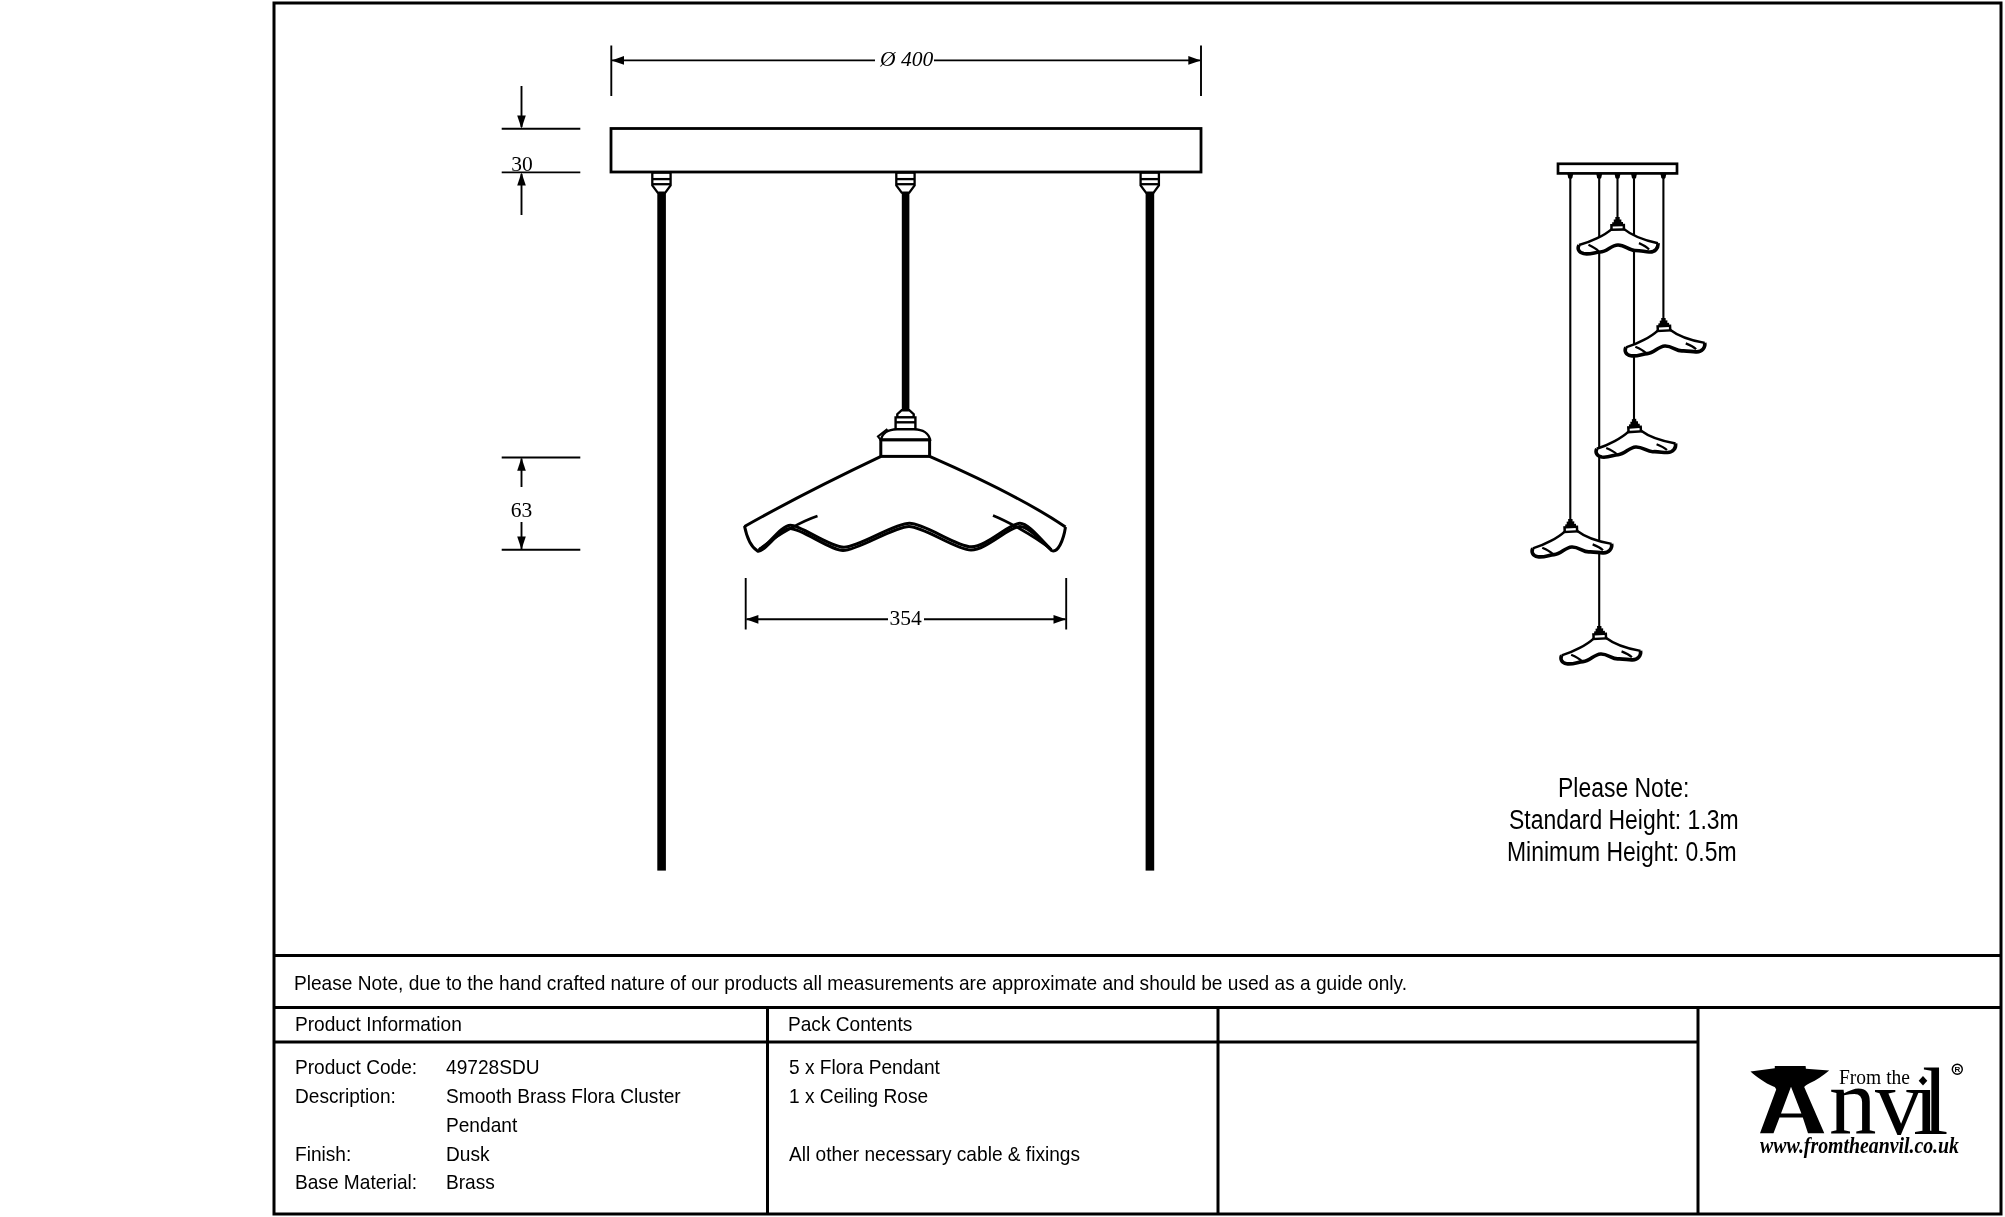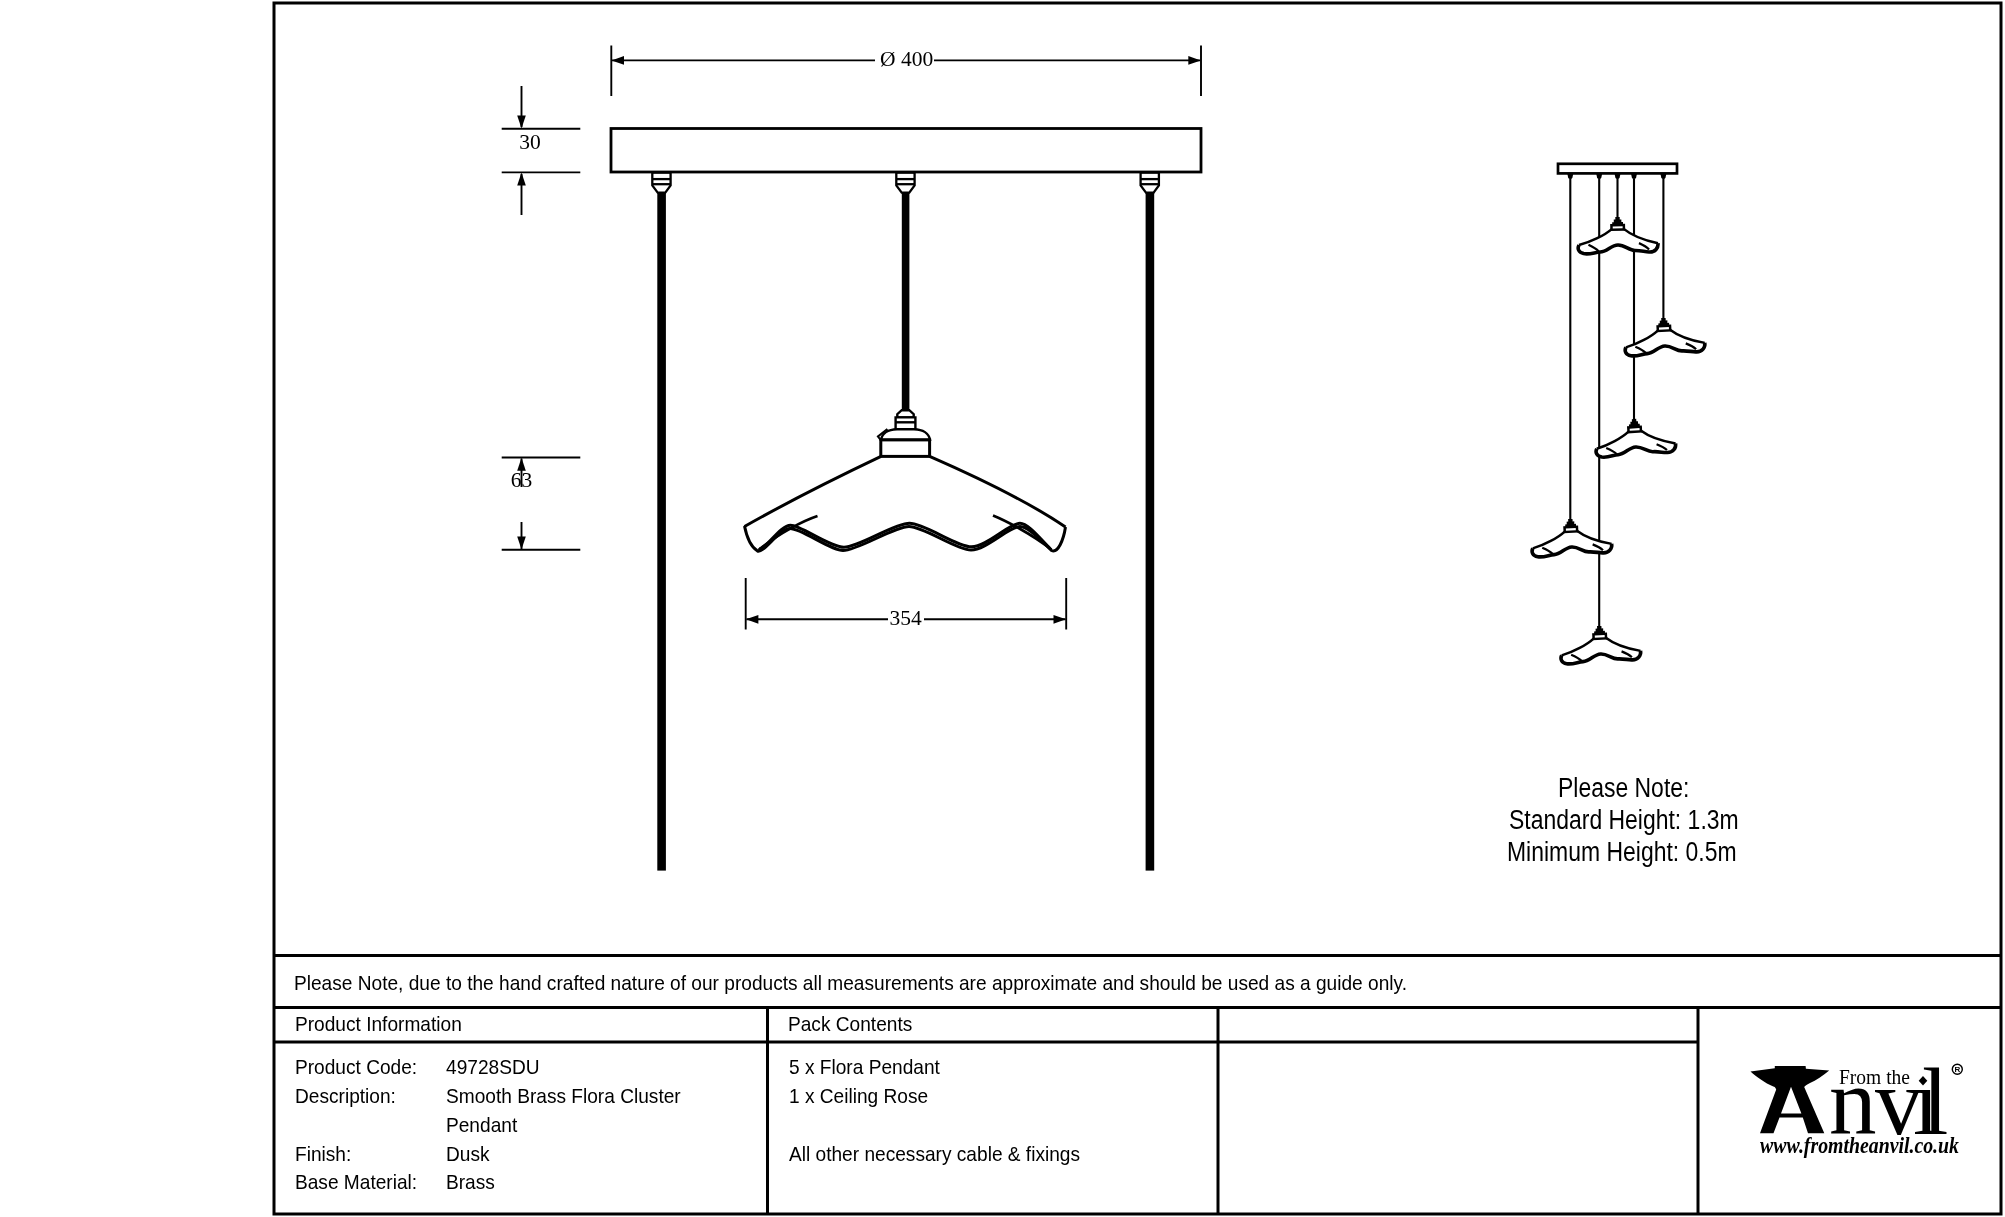--- a/index.html
+++ b/index.html
@@ -129,23 +129,23 @@
            L1824.3,1133.2 L1808,1133.2 L1802.8,1117.5 L1779.5,1117.5 L1773.5,1133.2 L1760,1133.2 L1776.2,1089.5
            C1775.5,1087.5 1774.5,1087 1773.3,1086.6
            C1765,1083 1756,1076.5 1750.5,1071.5 Z
            M1791,1086.8 L1781,1113.4 L1801.4,1113.4 Z" fill="#000" stroke="none" fill-rule="evenodd"></path>
   <polygon points="1923,1076 1927.3,1080.8 1923,1085.6 1918.7,1080.8" fill="#000" stroke="none"></polygon>
   <text x="1829 1875 1913 1922" y="1134" font-family="Liberation Serif, serif" font-size="95" fill="#000" stroke="none">nvıl</text>
   <circle cx="1957.3" cy="1069.3" r="5" stroke-width="1.4"></circle>
   <text x="1957.3" y="1072.3" text-anchor="middle" font-family="Liberation Sans, sans-serif" font-size="8" font-weight="bold" fill="#000" stroke="none">R</text>
 </svg>
 
-<div class="t dim" style="left:880px;top:49.4px;">Ø 400</div>
-<div class="t dim" style="left:511.3px;top:132px;margin-left:8px;">30</div>
-<div class="t dim" style="left:510.8px;top:470px;">63</div>
+<div class="t dim" style="left:880px;top:49.4px;font-style:italic;">Ø 400</div>
+<div class="t dim" style="left:511.3px;top:154px;">30</div>
+<div class="t dim" style="left:510.8px;top:500px;">63</div>
 <div class="t dim" style="left:889.5px;top:607.5px;">354</div>
 
 <div class="t pn" style="left:1557.8px;top:775.4px;">Please Note:</div>
 <div class="t pn" style="left:1508.7px;top:807px;">Standard Height: 1.3m</div>
 <div class="t pn" style="left:1506.7px;top:838.7px;">Minimum Height: 0.5m</div>
 
 <div class="t s21" style="left:294px;top:972.2px;">Please Note, due to the hand crafted nature of our products all measurements are approximate and should be used as a guide only.</div>
 
 <div class="t s21" style="left:295px;top:1013.2px;">Product Information</div>
 <div class="t s21" style="left:788px;top:1013.2px;">Pack Contents</div>

